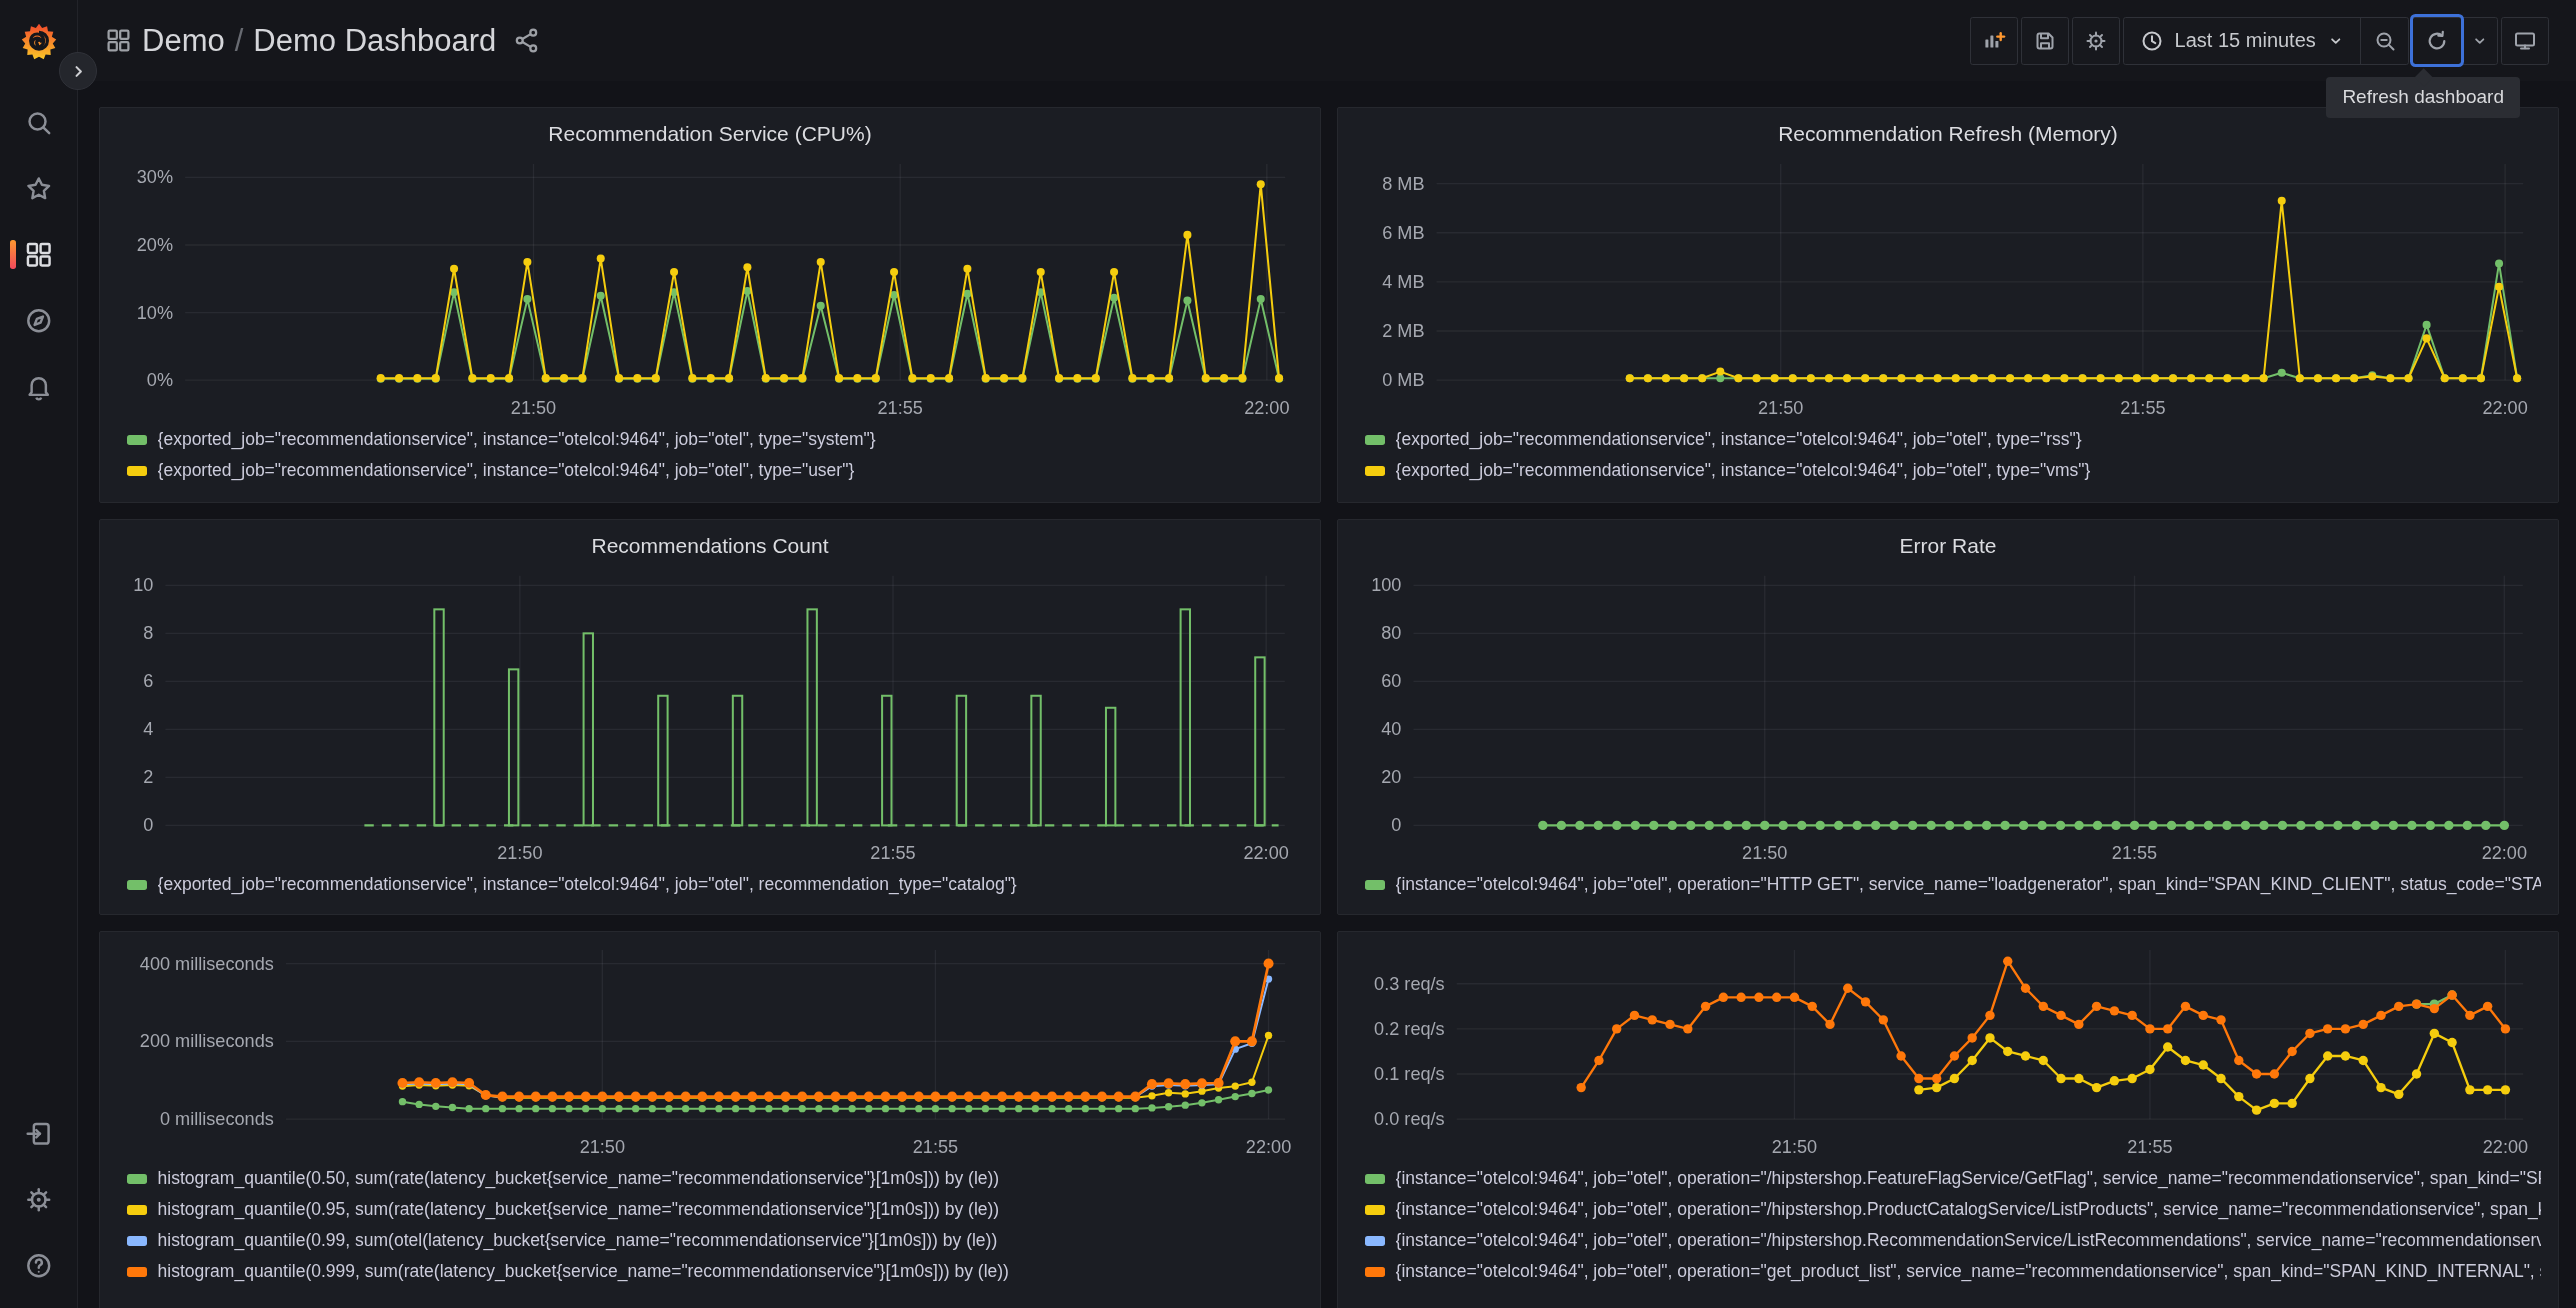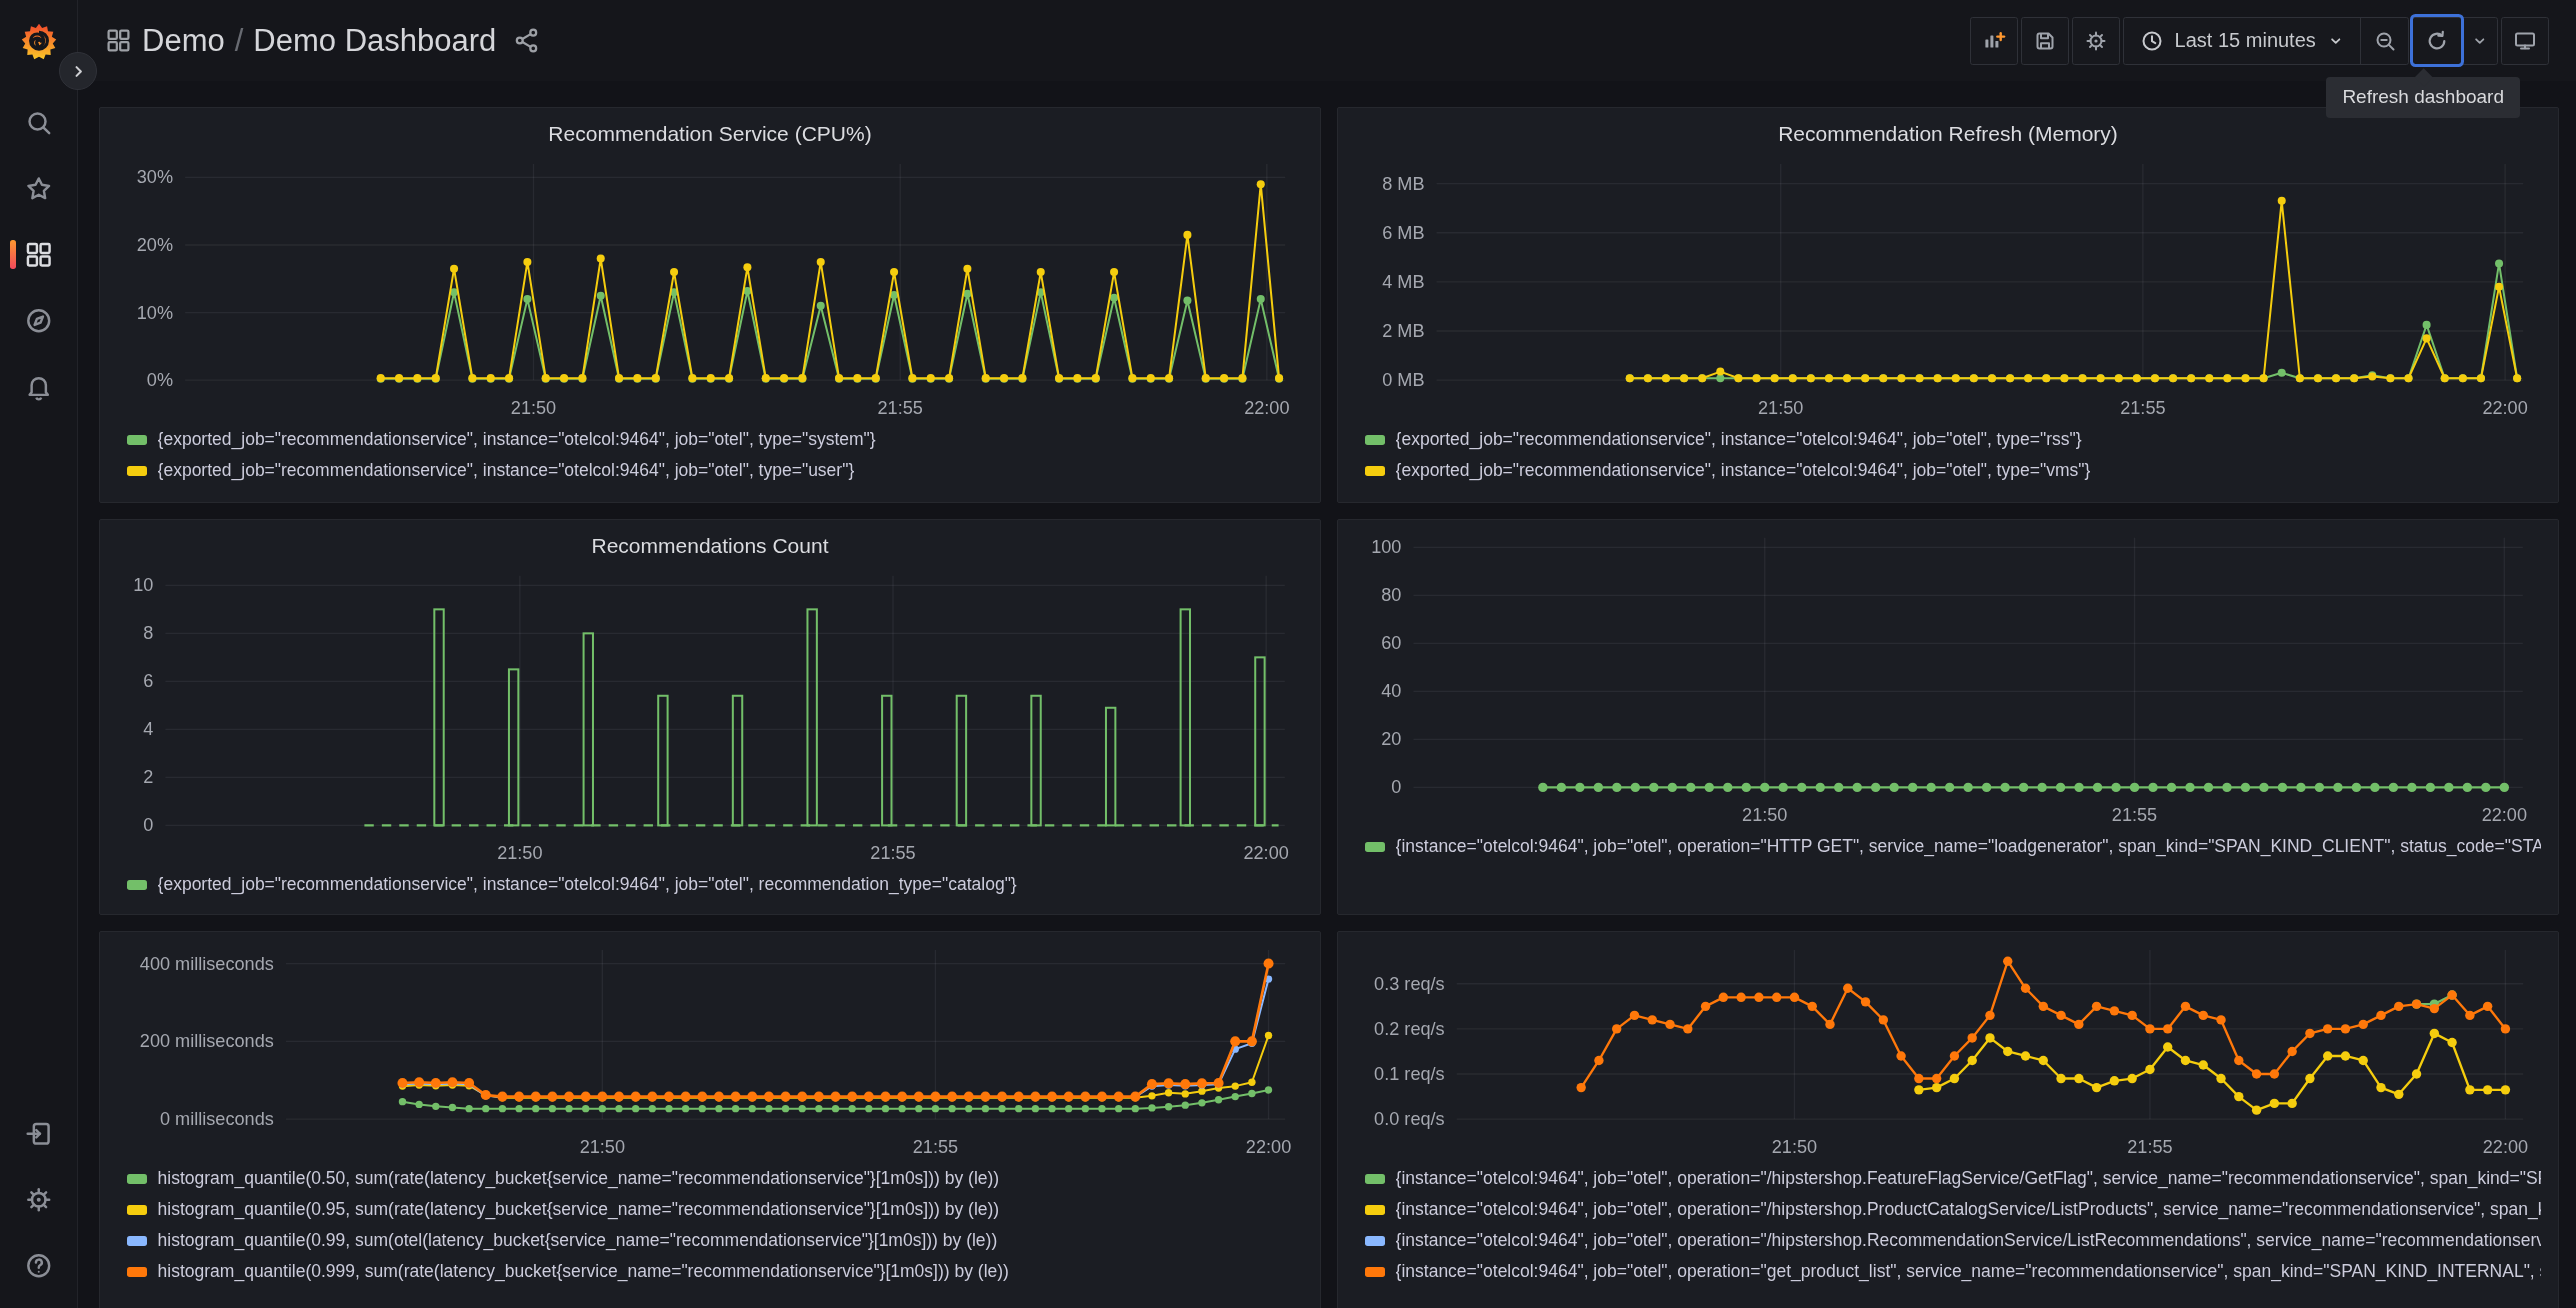--- a/index.html
+++ b/index.html
@@ -645,20 +645,21 @@
         </svg></div>
     <div class="legend">
       <div class="legend-row">
           <span class="swatch" style="background-color: rgb(115, 191, 105);"></span>
           <span class="legend-label">{exported_job="recommendationservice", instance="otelcol:9464", job="otel", recommendation_type="catalog"}</span>
         </div>
     </div>
   </section>
 
   <section class="panel">
+    <h2 class="panel-title">Error Rate</h2>
     <div class="chart ch-450"><svg width="1186" height="302" viewBox="0 0 1766 450">
           <line x1="85" y1="388" x2="1738" y2="388" stroke="rgba(204,204,220,0.08)" stroke-width="2"></line>
           <text x="67" y="397" text-anchor="end" font-size="27" fill="#a5a8b0">0</text>
           <line x1="85" y1="316.46153846153845" x2="1738" y2="316.46153846153845" stroke="rgba(204,204,220,0.08)" stroke-width="2"></line>
           <text x="67" y="325.46153846153845" text-anchor="end" font-size="27" fill="#a5a8b0">20</text>
           <line x1="85" y1="244.92307692307693" x2="1738" y2="244.92307692307693" stroke="rgba(204,204,220,0.08)" stroke-width="2"></line>
           <text x="67" y="253.92307692307693" text-anchor="end" font-size="27" fill="#a5a8b0">40</text>
           <line x1="85" y1="173.38461538461542" x2="1738" y2="173.38461538461542" stroke="rgba(204,204,220,0.08)" stroke-width="2"></line>
           <text x="67" y="182.38461538461542" text-anchor="end" font-size="27" fill="#a5a8b0">60</text>
           <line x1="85" y1="101.84615384615383" x2="1738" y2="101.84615384615383" stroke="rgba(204,204,220,0.08)" stroke-width="2"></line>

